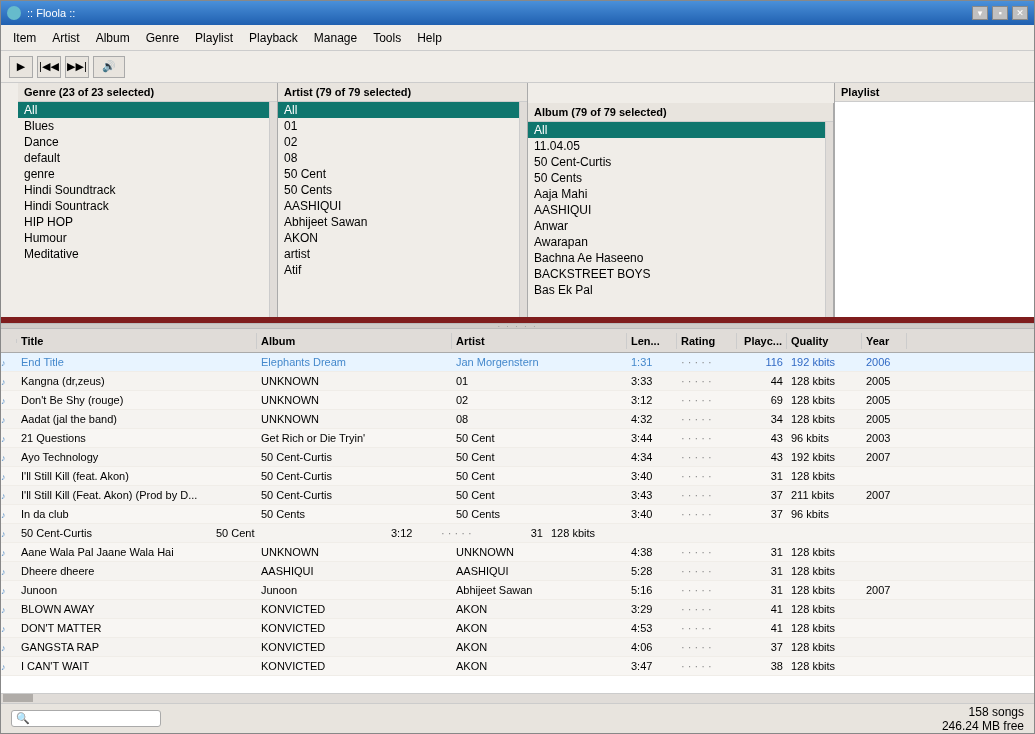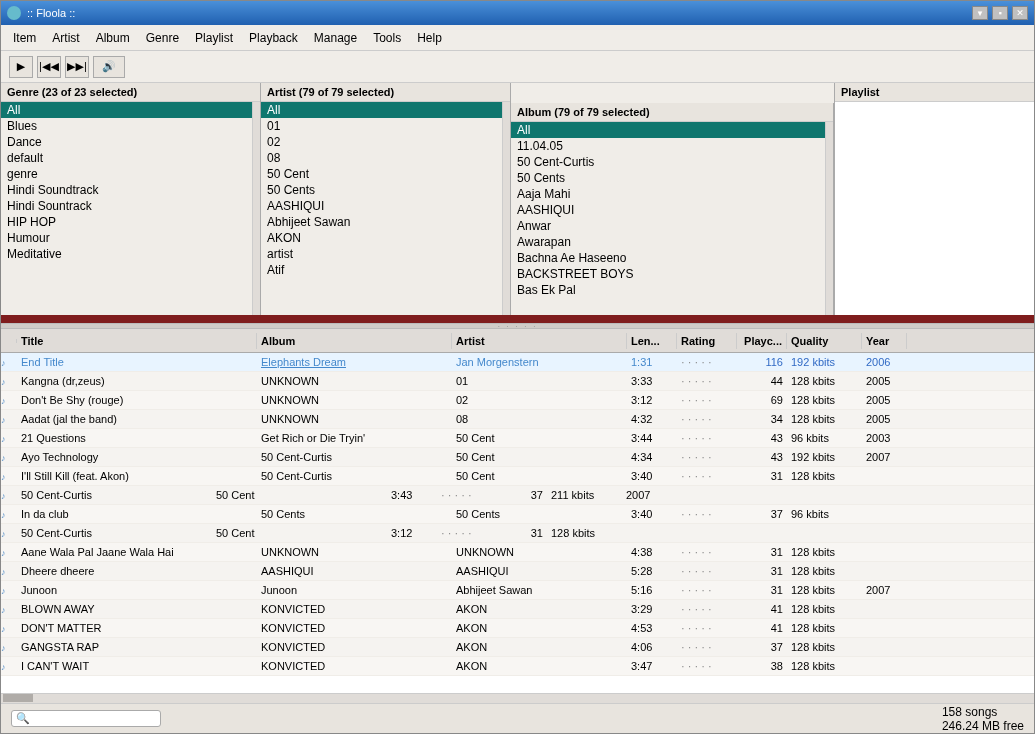--- a/index.html
+++ b/index.html
@@ -85,21 +85,22 @@
       border: 1px solid #aaa;
       display: flex;
       align-items: center;
       justify-content: center;
       cursor: pointer;
       font-size: 11px;
     }
     .filter-section {
       display: flex;
       height: 240px;
-      border-bottom: 8px solid #7f1d1d;
+      border-bottom: 6px solid #7f1d1d;
+      padding-left: 17px;
     }
     .filter-panel {
       display: flex;
       flex-direction: column;
       border-right: 1px solid #aaa;
       flex: 1;
       overflow: hidden;
     }
     .filter-panel:last-child {
       border-right: none;
@@ -391,21 +392,21 @@
       <div class="th col-playc">Playc...</div>
       <div class="th col-quality">Quality</div>
       <div class="th col-year">Year</div>
     </div>
     <div class="track-table-body" id="track-table-body">
         <div class="track-row first-row">
     <div style="width:16px; flex-shrink:0;">
       <span style="font-size:9px; color:#6699cc;">♪</span>
     </div>
     <div class="td col-title" style="color: #4488cc;">End Title</div>
-    <div class="td col-album" style="color: #4488cc; text-decoration: underline;">Elephants Dream</div>
+    <div class="td col-album" style="color: #4488cc;">Elephants Dream</div>
     <div class="td col-artist" style="color: #4488cc;">Jan Morgenstern</div>
     <div class="td col-len" style="color: #4488cc;">1:31</div>
     <div class="td col-rating" style="color:#888;">· · · · ·</div>
     <div class="td col-playc" style="text-align:right;">116</div>
     <div class="td col-quality">192 kbits</div>
     <div class="td col-year">2006</div>
   </div>
         <div class="track-row alt">
     <div style="width:16px; flex-shrink:0;">
       <span style="font-size:9px; color:#6699cc;">♪</span>
@@ -481,20 +482,21 @@
     <div class="td col-len" style="">3:40</div>
     <div class="td col-rating" style="color:#888;">· · · · ·</div>
     <div class="td col-playc" style="text-align:right;">31</div>
     <div class="td col-quality">128 kbits</div>
     <div class="td col-year"></div>
   </div>
         <div class="track-row alt">
     <div style="width:16px; flex-shrink:0;">
       <span style="font-size:9px; color:#6699cc;">♪</span>
     </div>
+    <div class="td col-title" style="">I'll Still Kill (Feat. Akon) (Prod by D...</div>
     <div class="td col-album" style="">50 Cent-Curtis</div>
     <div class="td col-artist" style="">50 Cent</div>
     <div class="td col-len" style="">3:43</div>
     <div class="td col-rating" style="color:#888;">· · · · ·</div>
     <div class="td col-playc" style="text-align:right;">37</div>
     <div class="td col-quality">211 kbits</div>
     <div class="td col-year">2007</div>
   </div>
         <div class="track-row" style="background: rgb(248, 246, 243);">
     <div style="width:16px; flex-shrink:0;">
@@ -617,18 +619,18 @@
     <div class="hscroll">
       <div class="hscroll-thumb"></div>
     </div>
   </div>
 
   <div class="status-bar">
     <div class="search-box">
       <span style="font-size:11px; color:#888; margin-right:4px;">🔍</span>
       <input class="search-input" type="text" placeholder="" style="">
     </div>
-    <div style="display:flex; flex-direction:column; ">
+    <div style="display:flex; flex-direction:column; align-items:flex-end;">
       <span>158 songs</span>
       <span>246.24 MB free</span>
     </div>
   </div>
 </div>
 
 </body></html>

